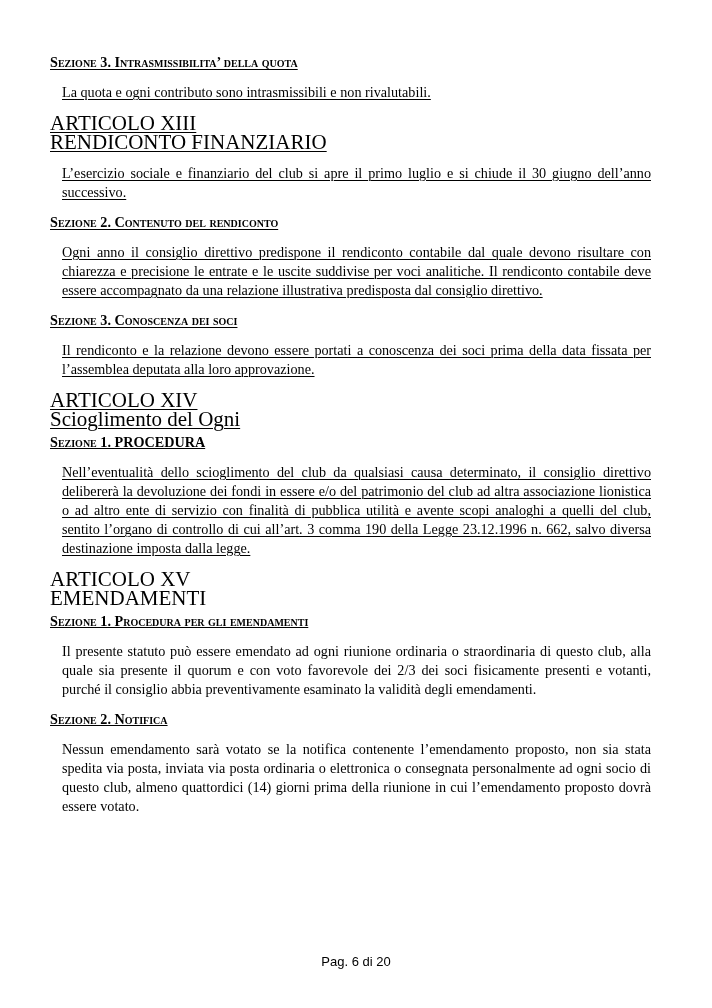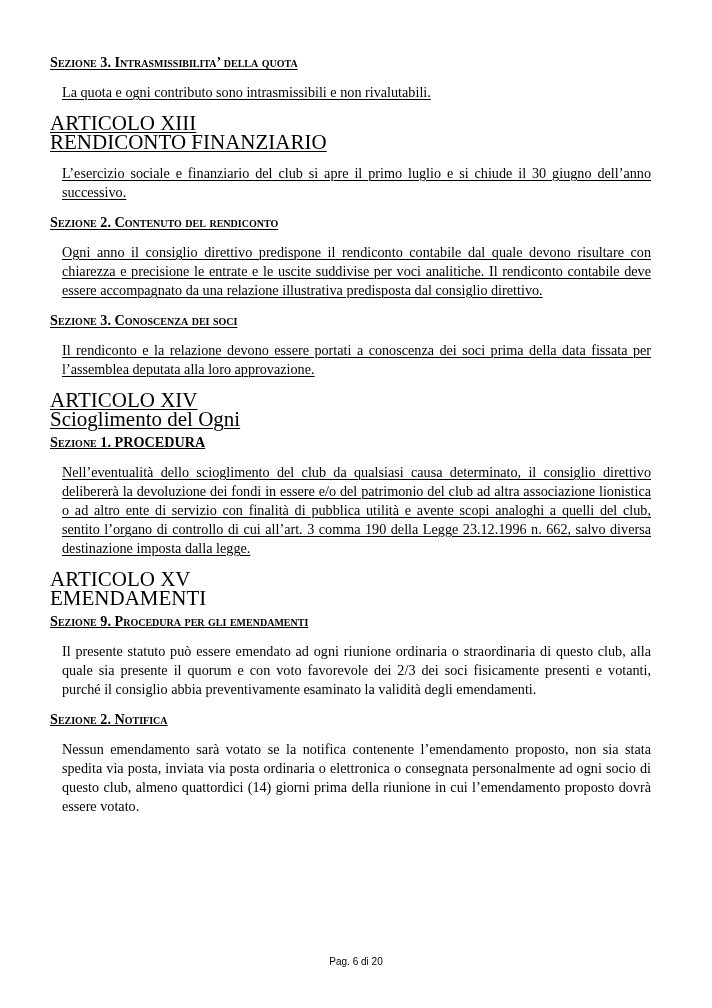--- a/index.html
+++ b/index.html
@@ -57,21 +57,21 @@
     text-decoration-thickness: 1px;
     text-underline-offset: 2px;
   }
   .footer {
     position: absolute;
     left: 0;
     right: 0;
     top: 954px;
     text-align: center;
     font-family: "Liberation Sans", sans-serif;
-    font-size: 10px;
+    font-size: 13px;
     line-height: 16px;
     color: #000000;
   }
 </style>
 </head>
 <body>
 
 <div class="page">
   <main class="content">
 
@@ -108,21 +108,21 @@
       <h3 class="sec-h">Sezione 1. PROCEDURA</h3>
       <p class="sec-p u">Nell’eventualità dello scioglimento del club da qualsiasi causa determinato, il consiglio direttivo delibererà la devoluzione dei fondi in essere e/o del patrimonio del club ad altra associazione lionistica o ad altro ente di servizio con finalità di pubblica utilità e avente scopi analoghi a quelli del club, sentito l’organo di controllo di cui all’art. 3 comma 190 della Legge 23.12.1996 n. 662, salvo diversa destinazione imposta dalla legge.</p>
     </section>
 
     <h2 class="art">
       <span class="line">ARTICOLO XV</span>
       <span class="line">EMENDAMENTI</span>
     </h2>
 
     <section class="sec">
-      <h3 class="sec-h">Sezione 9. Procedura per gli emendamenti</h3>
+      <h3 class="sec-h">Sezione 1. Procedura per gli emendamenti</h3>
       <p class="sec-p">Il presente statuto può essere emendato ad ogni riunione ordinaria o straordinaria di questo club, alla quale sia presente il quorum e con voto favorevole dei 2/3 dei soci fisicamente presenti e votanti, purché il consiglio abbia preventivamente esaminato la validità degli emendamenti.</p>
     </section>
 
     <section class="sec">
       <h3 class="sec-h">Sezione 2. Notifica</h3>
       <p class="sec-p">Nessun emendamento sarà votato se la notifica contenente l’emendamento proposto, non sia stata spedita via posta, inviata via posta ordinaria o elettronica o consegnata personalmente ad ogni socio di questo club, almeno quattordici (14) giorni prima della riunione in cui l’emendamento proposto dovrà essere votato.</p>
     </section>
 
   </main>
 

